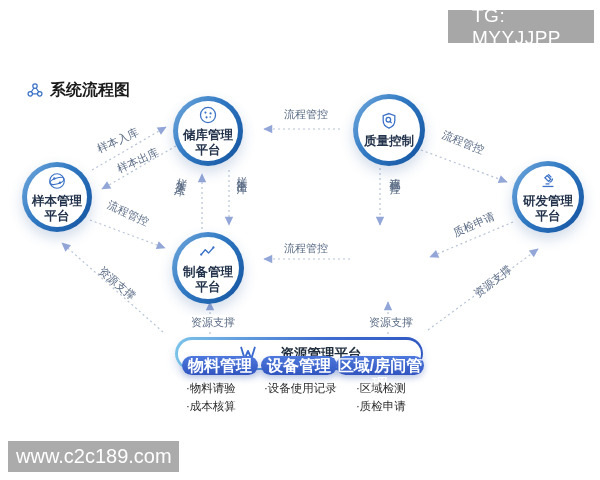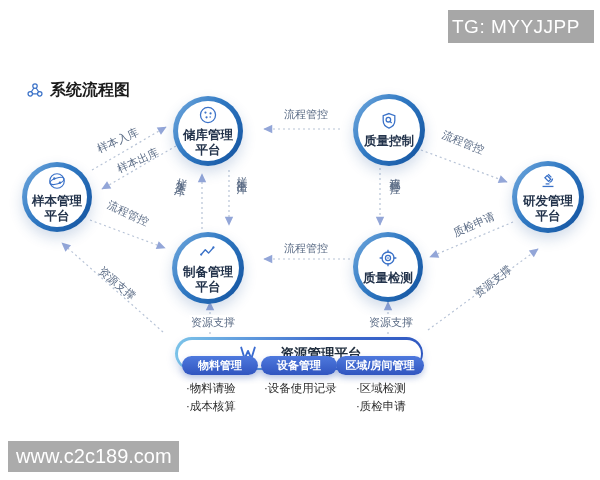--- a/index.html
+++ b/index.html
@@ -4,21 +4,21 @@
 <style>
   * { margin:0; padding:0; box-sizing:border-box; }
   html,body { width:600px; height:480px; }
   body { font-family:"Liberation Sans","DejaVu Sans",sans-serif; background:#ffffff; position:relative; overflow:hidden; }
 
   .stage { position:absolute; left:0; top:0; width:600px; height:480px; }
 
   
   .tg-badge { position:absolute; left:448px; top:10px; width:146px; height:33px;
     background:#a7a7a7; color:#ffffff; font-size:19px; letter-spacing:.5px;
-    display:flex; align-items:center; padding-left:4px; }
+    display:flex; align-items:center; padding-left:24px; }
   .watermark { position:absolute; left:8px; top:441px; width:171px; height:31px;
     background:#ababab; color:#ffffff; font-size:20px;
     display:flex; align-items:center; padding-left:8px; }
 
   
   .title-row { position:absolute; left:26px; top:80px; display:flex; align-items:center; gap:6px; }
   .title-row .t-icon { width:18px; height:18px; }
   .title-text { font-size:16px; font-weight:bold; color:#1b1b1b; }
 
   
@@ -42,21 +42,21 @@
     border-radius:17px; padding:2.5px;
     background:linear-gradient(100deg,#7cc4e9 0%,#3f6cd0 60%,#2f58c0 100%);
     box-shadow:0 5px 10px rgba(40,80,170,.18); }
   .res-inner { width:100%; height:100%; background:#ffffff; border-radius:15px;
     display:flex; align-items:center; justify-content:center; gap:22px; }
   .res-title { font-size:13.5px; font-weight:bold; color:#1f2d3d; }
   .res-icon { width:22px; height:17px; }
 
   .pill { position:absolute; top:356px; height:19px; border-radius:10px;
     background:linear-gradient(180deg,#4e79dd,#3155c0);
-    color:#ffffff; font-size:11px; font-weight:bold; text-align:center; line-height:19px;
+    color:#ffffff; font-size:16px; font-weight:bold; text-align:center; line-height:19px;
     box-shadow:0 3px 6px rgba(40,80,170,.25); }
   .pill.p1 { left:182px; width:76px; }
   .pill.p2 { left:261px; width:76px; }
   .pill.p3 { left:336px; width:88px; }
 
   .sub-item { position:absolute; font-size:11.5px; color:#2b2b2b; white-space:nowrap; }
 </style>
 </head>
 <body>
 
@@ -171,34 +171,20 @@
         <circle cx="3.5" cy="13.8" r="1.2" fill="#3b72c8" stroke="none"></circle>
         <circle cx="17" cy="6" r="1.2" fill="#3b72c8" stroke="none"></circle>
       </svg>
       <div class="nlabel">
         <div>制备管理</div>
           <div>平台</div>
       </div>
     </div>
   </div>
 
-  <div class="node" style="left:353px;top:232px;width:70px;height:70px;">
-    <div class="node-inner">
-      <svg class="nico" viewBox="0 0 22 22" fill="none" stroke="#3b72c8" stroke-width="1.4">
-        <circle cx="11" cy="11" r="6.6"></circle>
-        <circle cx="11" cy="11" r="2.8"></circle>
-        <path d="M11,1.8 V5.2 M11,16.8 V20.2 M1.8,11 H5.2 M16.8,11 H20.2"></path>
-        <circle cx="11" cy="11" r="0.9" fill="#3b72c8" stroke="none"></circle>
-      </svg>
-      <div class="nlabel">
-        <div>质量检测</div>
-          <div></div>
-      </div>
-    </div>
-  </div>
 
   <div class="elabel" style="left:284px;top:107px;">流程管控</div>
   <div class="elabel" style="left:96px;top:133px;transform:rotate(-24deg);">样本入库</div>
   <div class="elabel" style="left:116px;top:153px;transform:rotate(-24deg);">样本出库</div>
   <div class="elabel vert" style="left:176px;top:170px;transform:rotate(13deg);">样本入库</div>
   <div class="elabel vert" style="left:234px;top:168px;">样本出库</div>
   <div class="elabel" style="left:106px;top:206px;transform:rotate(25deg);">流程管控</div>
   <div class="elabel vert" style="left:387px;top:169px;">流程管控</div>
   <div class="elabel" style="left:441px;top:135px;transform:rotate(22deg);">流程管控</div>
   <div class="elabel" style="left:284px;top:241px;">流程管控</div>

